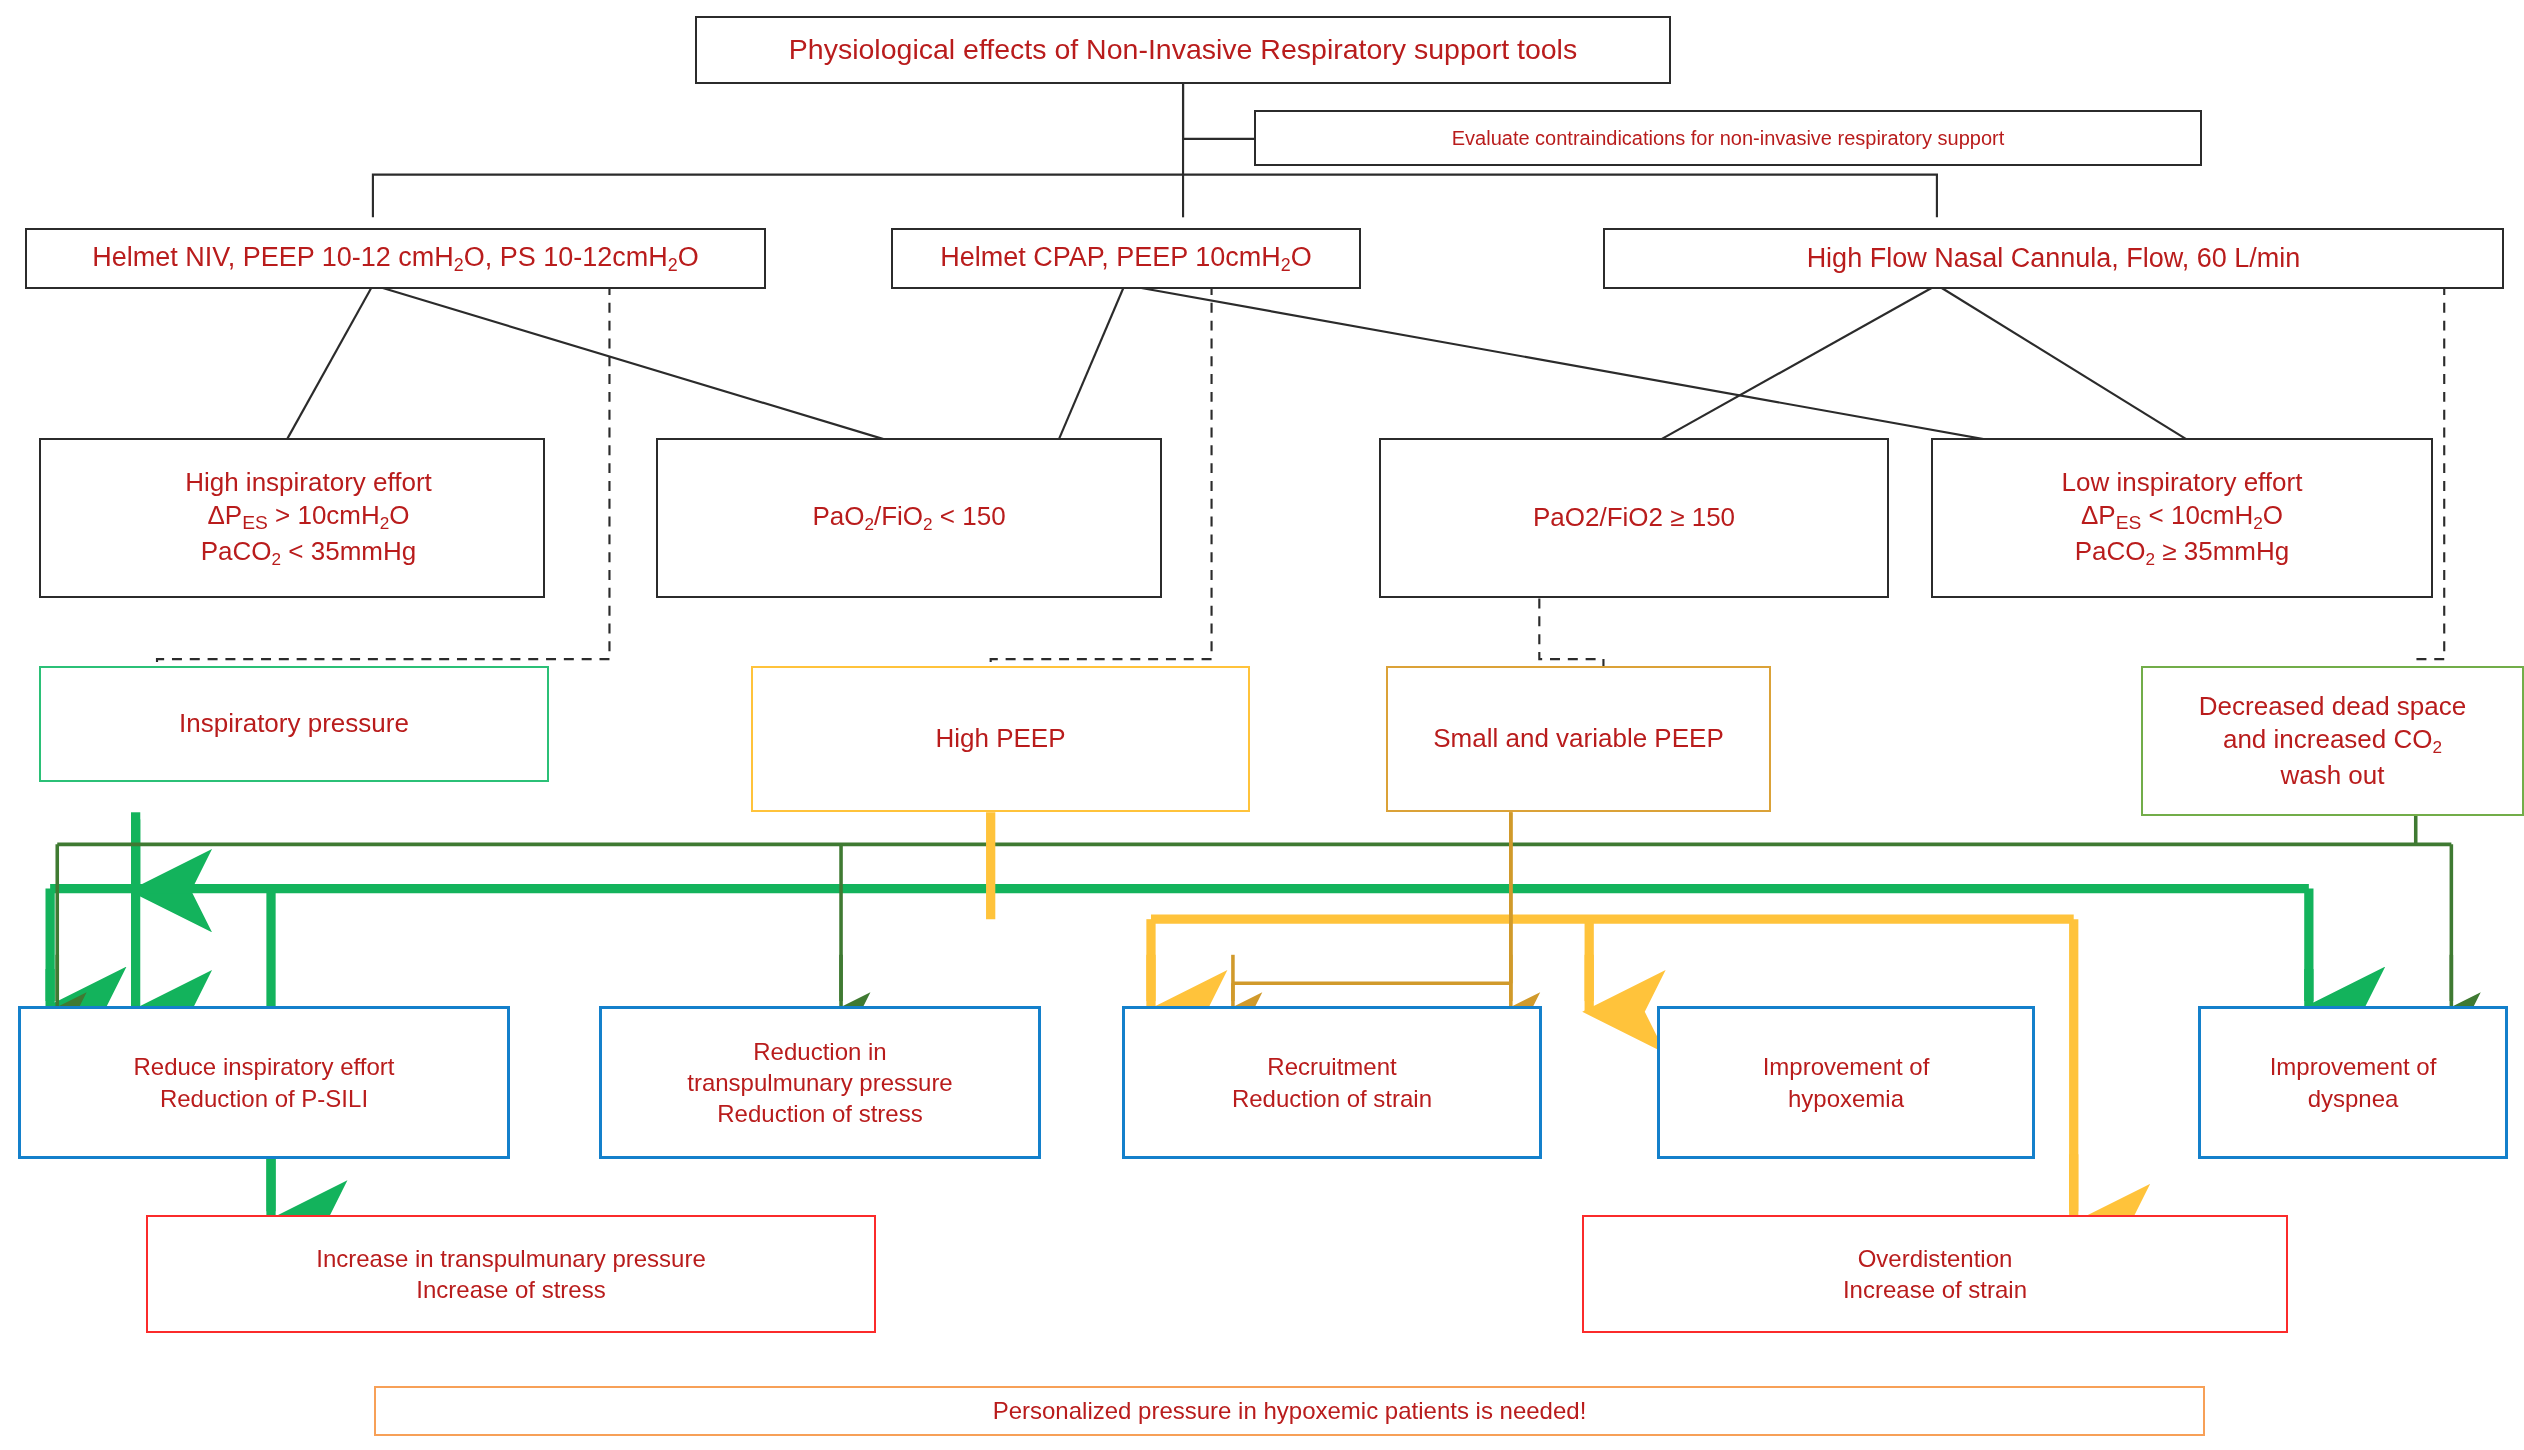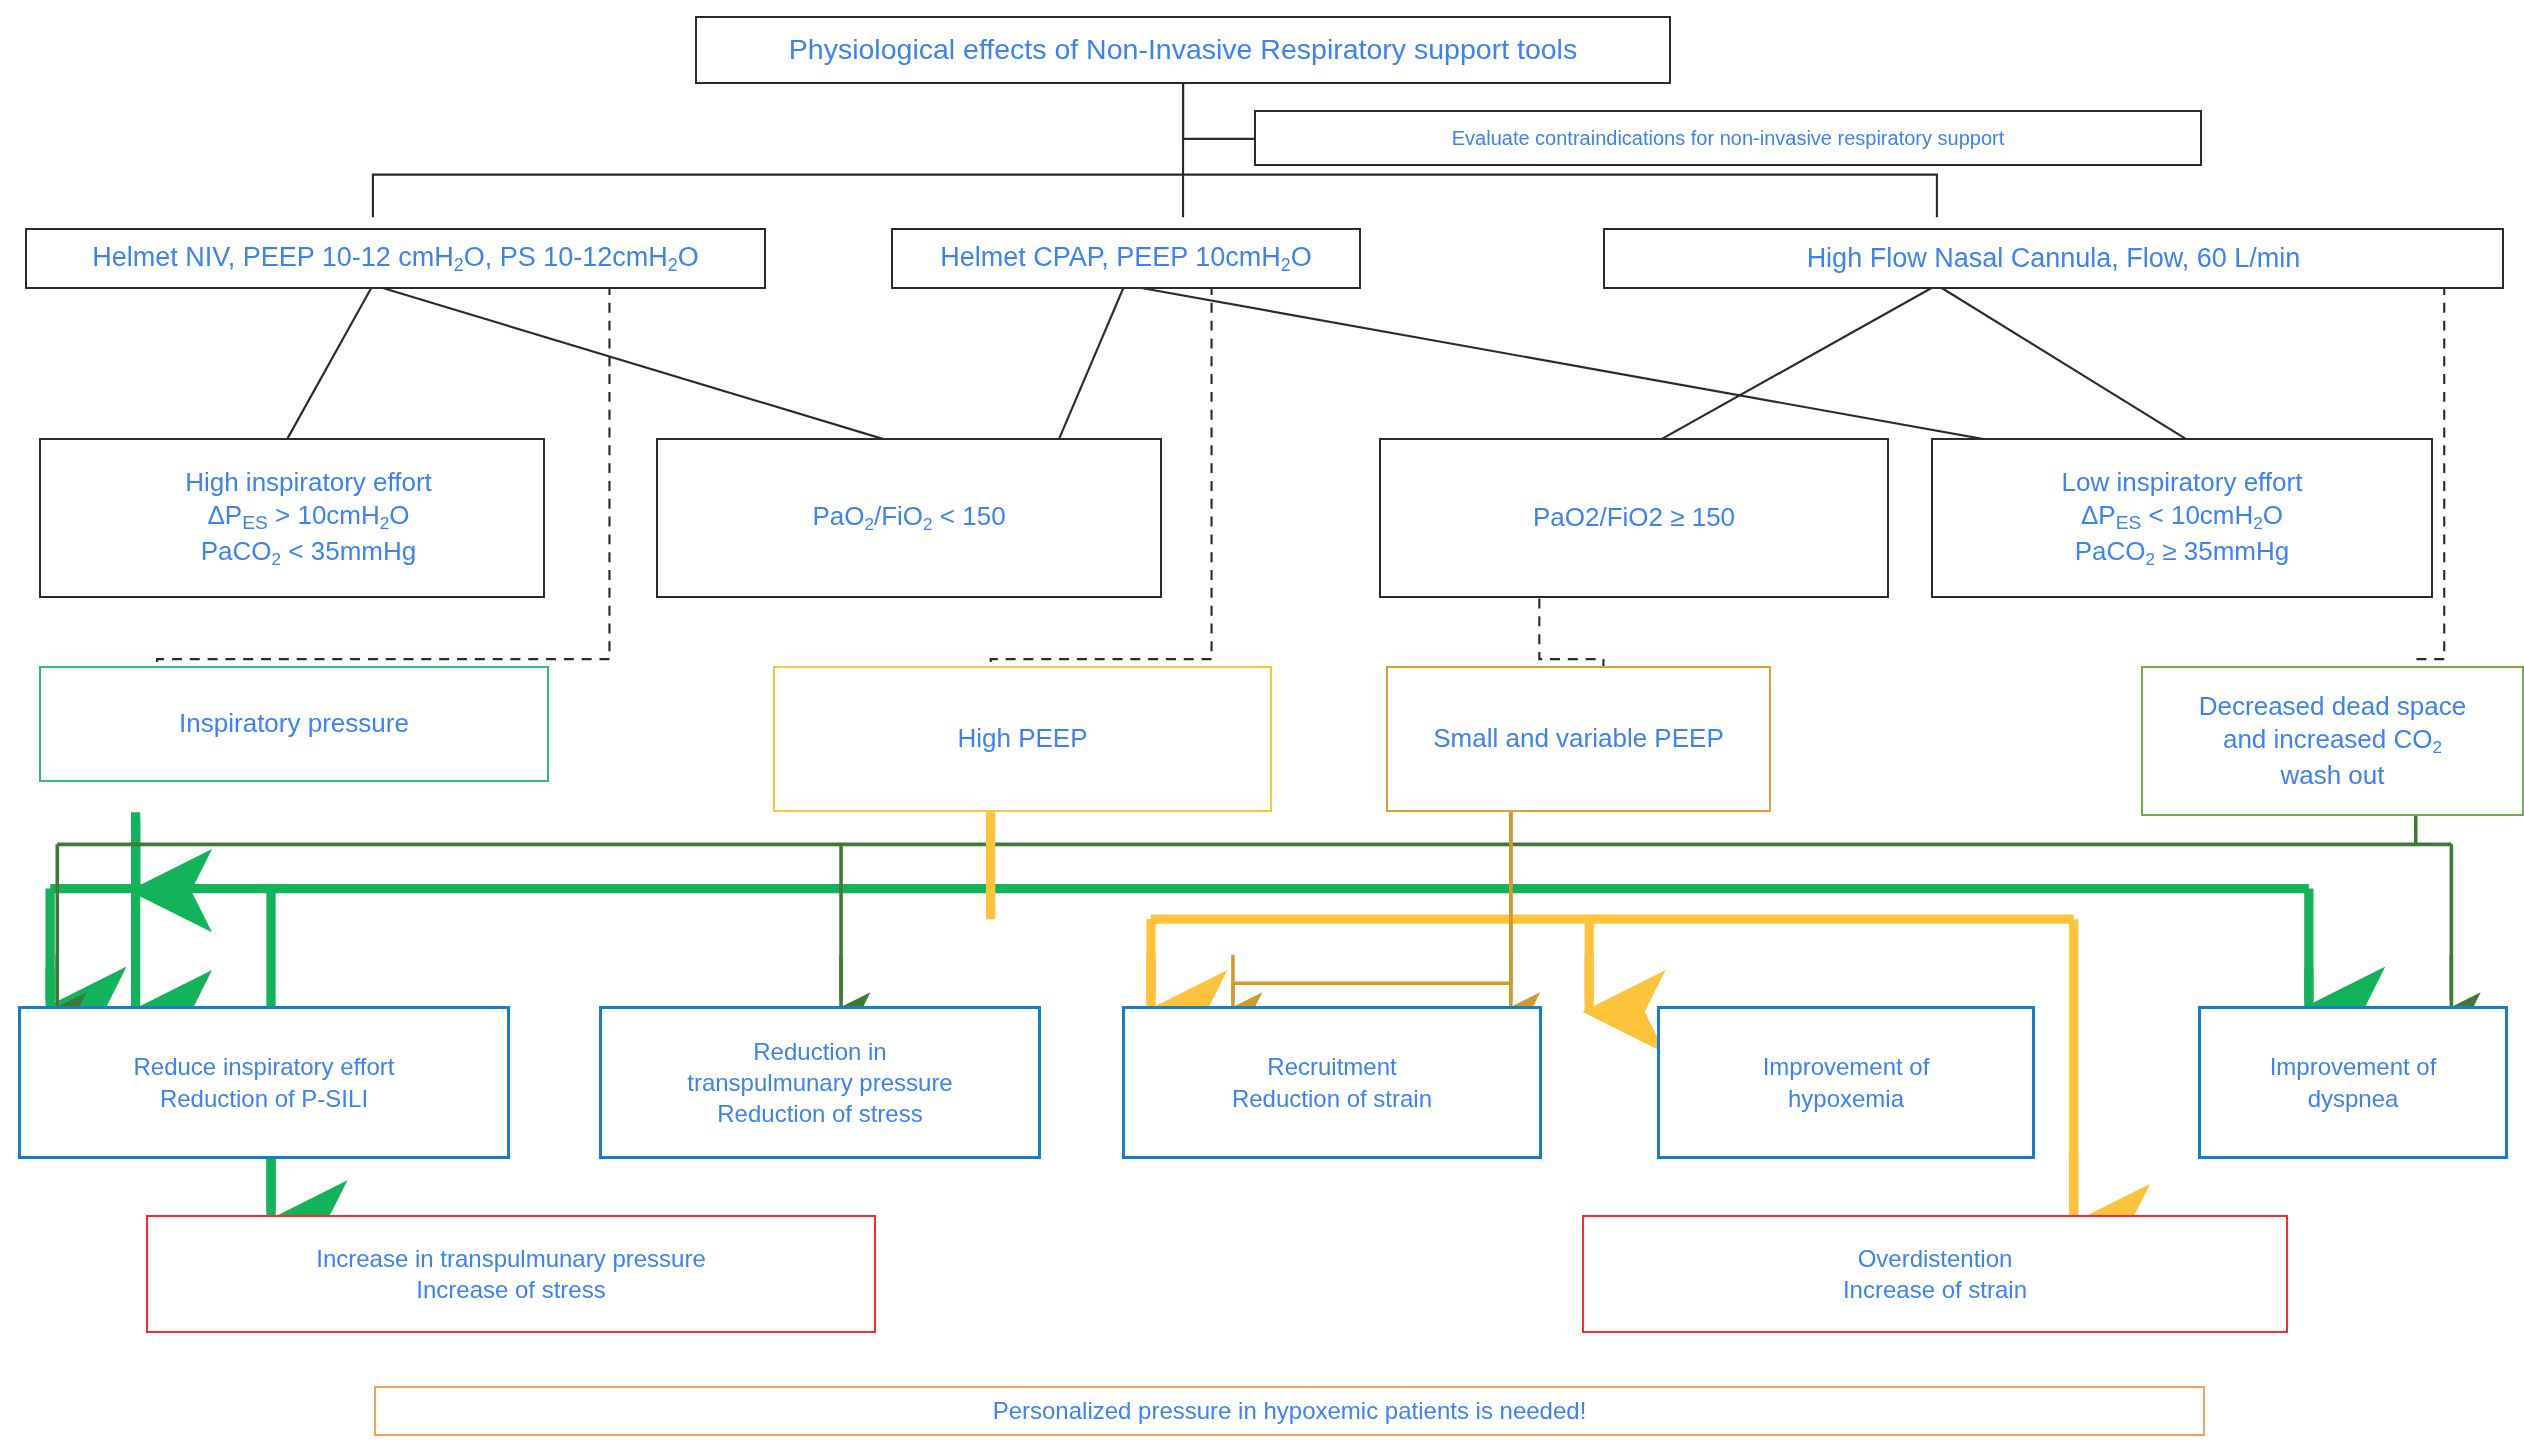--- a/index.html
+++ b/index.html
@@ -25,21 +25,21 @@
     pointer-events: none;
   }
   .node {
     position: absolute;
     box-sizing: border-box;
     background: #ffffff;
     display: flex;
     align-items: center;
     justify-content: center;
     text-align: center;
-    color: #3b82f6;
+    color: #b91c1c;
     line-height: 1.30;
     z-index: 3;
   }
   .node .txt { display: block; width: 100%; padding: 0 7.1px; }
   .node sub { font-size: 0.66em; vertical-align: -0.28em; }
   .node .sc { font-size: 0.74em; vertical-align: -0.25em; }
 
   .k-black  { border: 2.1px solid #2b2b2b; }
   .k-green  { border: 2.9px solid #2bc077; }
   .k-yellow { border: 2.9px solid #ffc33b; }
@@ -190,21 +190,21 @@
   </div>
 
   <div class="node k-black fs-crit" style="left:1931px; top:438px; width:502px; height:160px;">
     <span class="txt">Low inspiratory effort<br>ΔP<span class="sc">ES</span> &lt; 10cmH<sub>2</sub>O<br>PaCO<sub>2</sub> ≥ 35mmHg</span>
   </div>
 
   <div class="node k-green fs-mech" style="left:39px; top:666px; width:510px; height:116px;">
     <span class="txt">Inspiratory pressure</span>
   </div>
 
-  <div class="node k-yellow fs-mech" style="left:773px; top:666px; width:499px; height:146px;">
+  <div class="node k-yellow fs-mech" style="left:751px; top:666px; width:499px; height:146px;">
     <span class="txt">High PEEP</span>
   </div>
 
   <div class="node k-tan fs-mech" style="left:1386px; top:666px; width:385px; height:146px;">
     <span class="txt">Small and variable PEEP</span>
   </div>
 
   <div class="node k-dgreen fs-mech" style="left:2141px; top:666px; width:383px; height:150px;">
     <span class="txt">Decreased dead space<br>and increased CO<sub>2</sub><br>wash out</span>
   </div>

